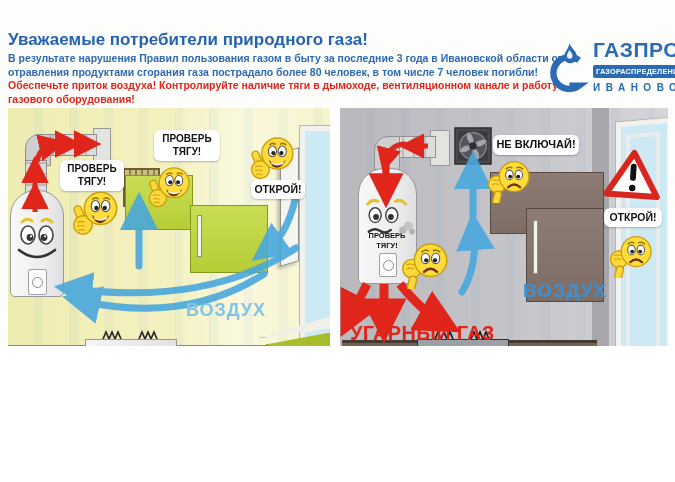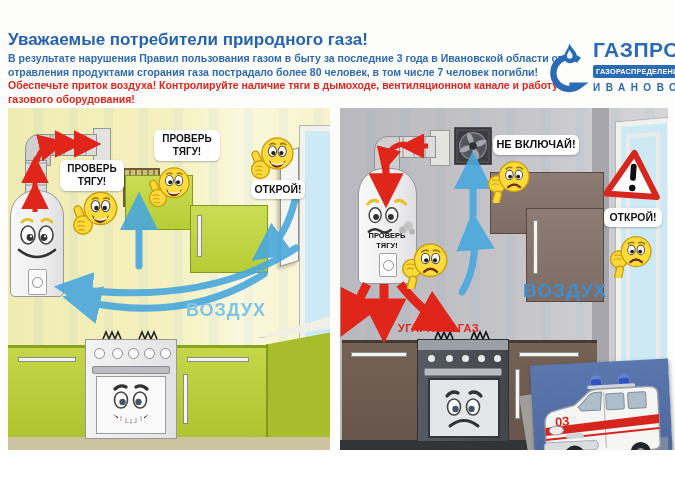--- a/index.html
+++ b/index.html
@@ -1,16 +1,16 @@
 <!DOCTYPE html>
 <html><head>
 <meta charset="utf-8">
 <style>
   html,body{margin:0;padding:0;background:#fff;}
-  .page{position:relative;width:675px;height:450px;background:#fdfdfb;overflow:hidden;
+  .page{position:relative;width:675px;height:346px;background:#fdfdfb;overflow:hidden;
         font-family:"Liberation Sans","DejaVu Sans",sans-serif;}
   .abs{position:absolute;}
   
   .hd-title{left:8px;top:30px;width:520px;font-size:17px;font-weight:bold;color:#2563b0;}
   .hd-body{left:8px;top:52px;width:560px;font-size:10.5px;line-height:1.3;font-weight:bold;color:#2e6ab2;}
   .hd-warn{left:8px;top:79px;width:560px;font-size:10.5px;line-height:1.3;font-weight:bold;color:#e1251c;}
   
   .logo{left:543px;top:36px;width:128px;height:66px;}
   .logo-brand{left:50px;top:2px;font-size:21px;font-weight:bold;color:#2b6bb4;letter-spacing:.5px;}
   .logo-div{left:50px;top:29px;background:#2b6bb4;color:#fff;font-size:7.3px;font-weight:bold;
@@ -34,21 +34,21 @@
           border:1.5px solid #97979c;border-radius:26px 26px 5px 5px;}
   .hpanel{background:#fcfcfc;border:1.2px solid #a0a0a5;border-radius:2px;}
   .hknob{width:9px;height:9px;border-radius:50%;border:1.5px solid #8b8b90;background:#fff;}
   .cab-g{background:linear-gradient(180deg,#c9dd55,#b7cd35);border:1.5px solid #82991c;}
   .cab-b{background:linear-gradient(180deg,#8d7c73,#7e6d64);border:1.5px solid #564941;}
   .cab-low-g{background:linear-gradient(180deg,#c3d748,#aec32f);border-top:3px solid #8aa31f;}
   .cab-low-b{background:linear-gradient(180deg,#756257,#67554b);border-top:3px solid #463a32;}
   .handle{background:#f4f4f0;border:1px solid #8e8e88;}
   .air-l{font-size:18px;font-weight:bold;color:#7fc4e8;letter-spacing:1px;}
   .air-r{font-size:19px;font-weight:bold;color:#3f8fd0;letter-spacing:1px;}
-  .co{font-size:11px;font-weight:bold;color:#e0251b;letter-spacing:.3px;white-space:nowrap;margin-left:48px;}
+  .co{font-size:20px;font-weight:bold;color:#e0251b;letter-spacing:.3px;white-space:nowrap;}
   .floor-l{background:#ccc3a1;}
   .floor-r{background:#323438;}
   .win-glass{background:#cdeaf4;border:5px solid #f1f1ee;box-shadow:0 0 0 1px #b7b7b2;}
   .sill{background:#f0efe8;border:1px solid #bdbdb5;}
   .amb-card{left:533px;top:362px;width:138px;height:117px;background:linear-gradient(180deg,#5b77ad,#49649a);
             transform:rotate(-3deg);box-shadow:1px 2px 4px rgba(0,0,0,.35);z-index:9;}
   .amb-shadowcard{left:525px;top:390px;width:72px;height:82px;background:#a19f9a;transform:rotate(-9deg);z-index:8;}
   .amb-03{left:22px;top:50px;color:#d6251f;font-weight:bold;font-size:13px;transform:rotate(-2deg);}
   .bottom-strip{left:0;top:472px;width:675px;height:10px;background:#e7ebf1;}
   .gap-check{left:330px;top:108px;width:10px;height:362px;background:#fdfdfb;}

